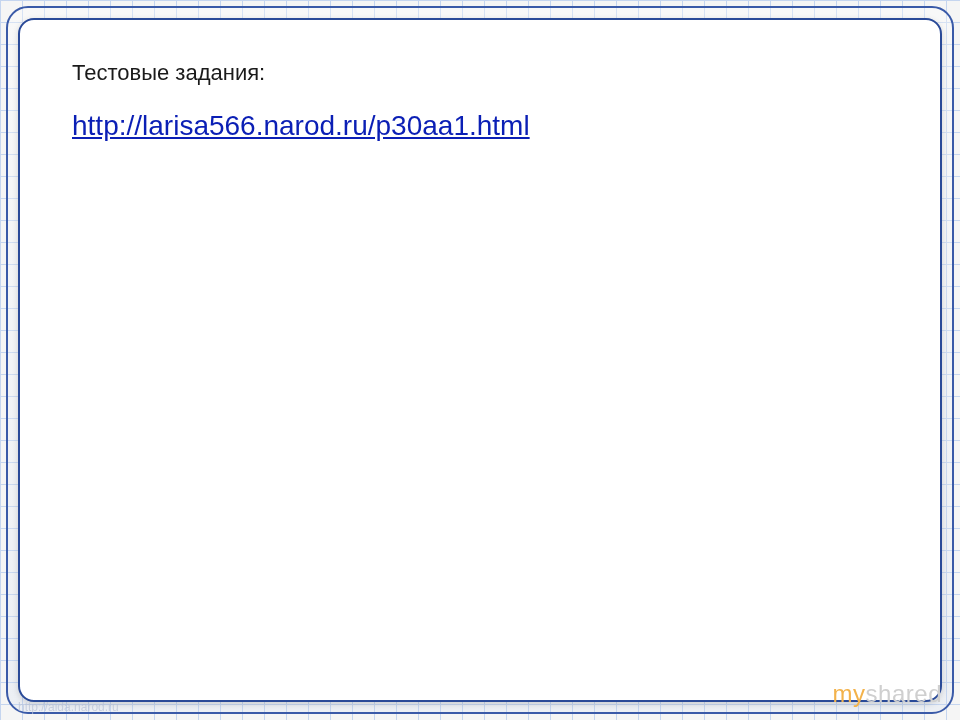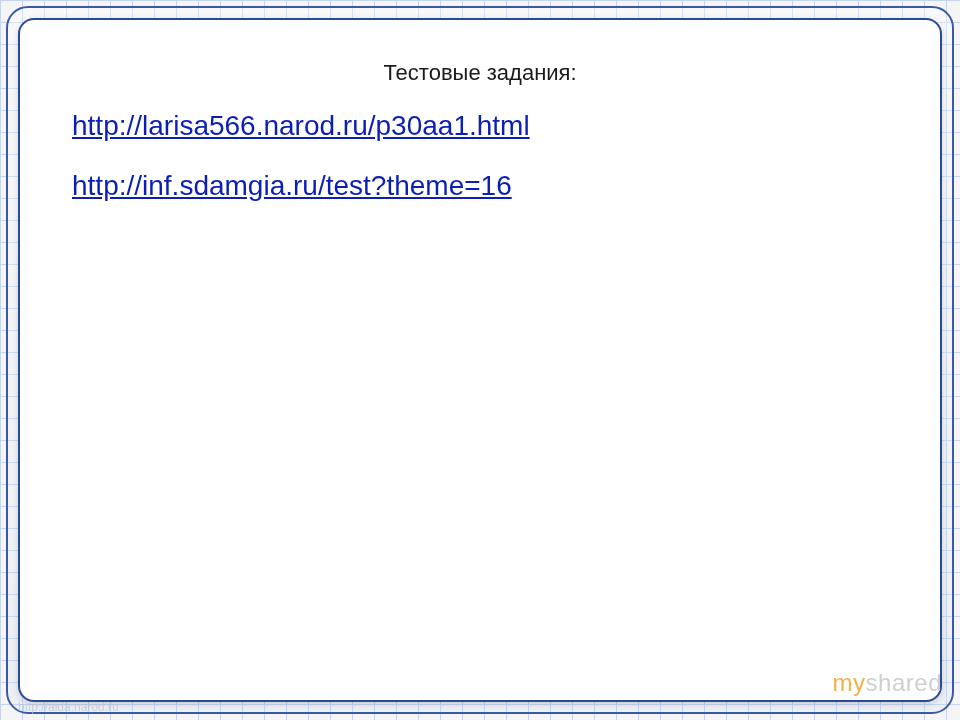--- a/index.html
+++ b/index.html
@@ -45,21 +45,20 @@
       box-shadow: 0 2px 6px rgba(0,0,0,0.15);
       z-index: 2;
     }
 
     .content {
       position: absolute;
       top: 60px;
       left: 72px;
       right: 72px;
       z-index: 3;
-      text-align: center;
     }
 
     .heading {
       font-size: 22px;
       color: #1a1a1a;
       margin-bottom: 24px;
       font-weight: 400;
     }
 
     .link {
@@ -67,21 +66,21 @@
       font-size: 28px;
       color: #0b1fb5;
       text-decoration: underline;
       margin-bottom: 28px;
       width: fit-content;
     }
 
     .watermark {
       position: absolute;
       right: 18px;
-      bottom: 23px;
+      bottom: 12px;
       font-size: 24px;
       color: #cfcfcf;
       letter-spacing: 0.5px;
       z-index: 4;
       font-family: Arial, sans-serif;
     }
     .watermark .accent {
       color: #f3b24a;
     }
 
@@ -99,20 +98,19 @@
 <body>
 
 <div class="grid-background"></div>
 <div class="outer-frame"></div>
 <div class="inner-frame"></div>
 
 <div class="content">
   <div class="heading">Тестовые задания:</div>
 
   <a class="link" href="#">http://larisa566.narod.ru/p30aa1.html</a>
-  <a class="link" href="#">http://inf.sdamgia.ru/test?theme=16</a>
 </div>
 
 <div class="watermark">
   <span class="accent">my</span><span>shared</span>
 </div>
 
 <div class="footer-url">http://aida.narod.ru</div>
 
 </body></html>

